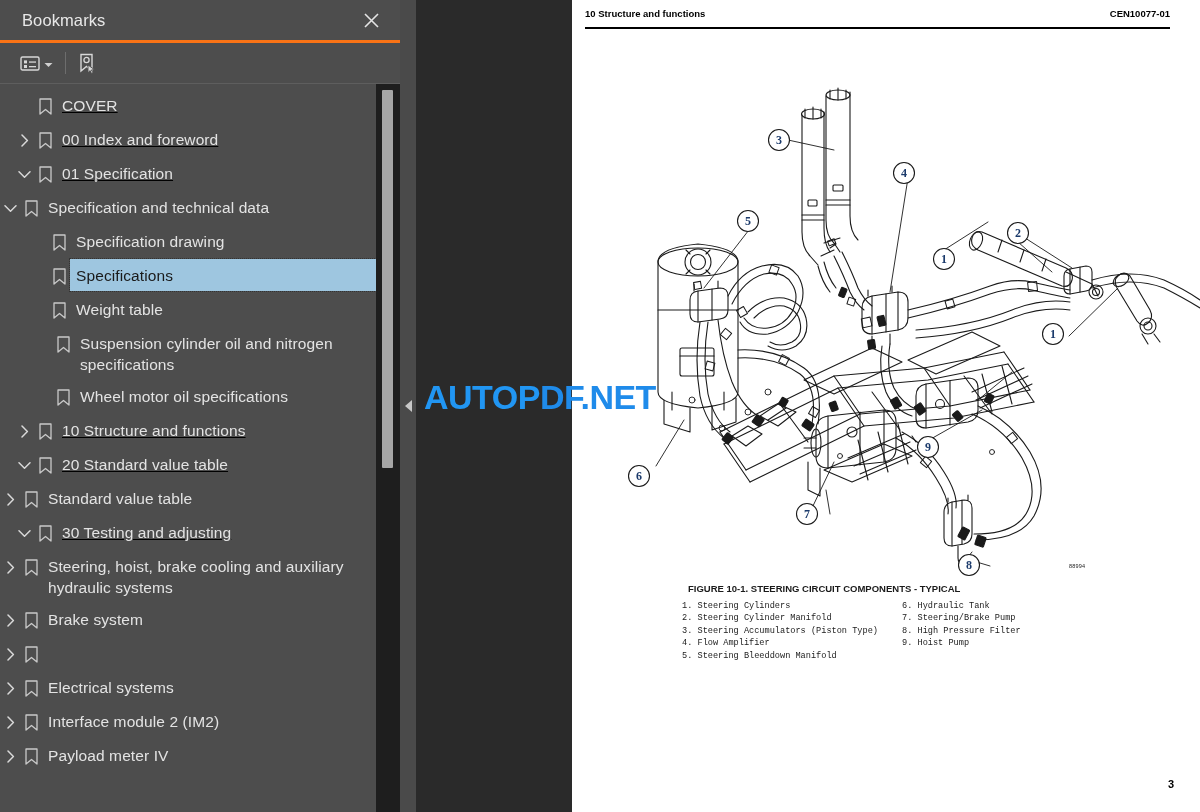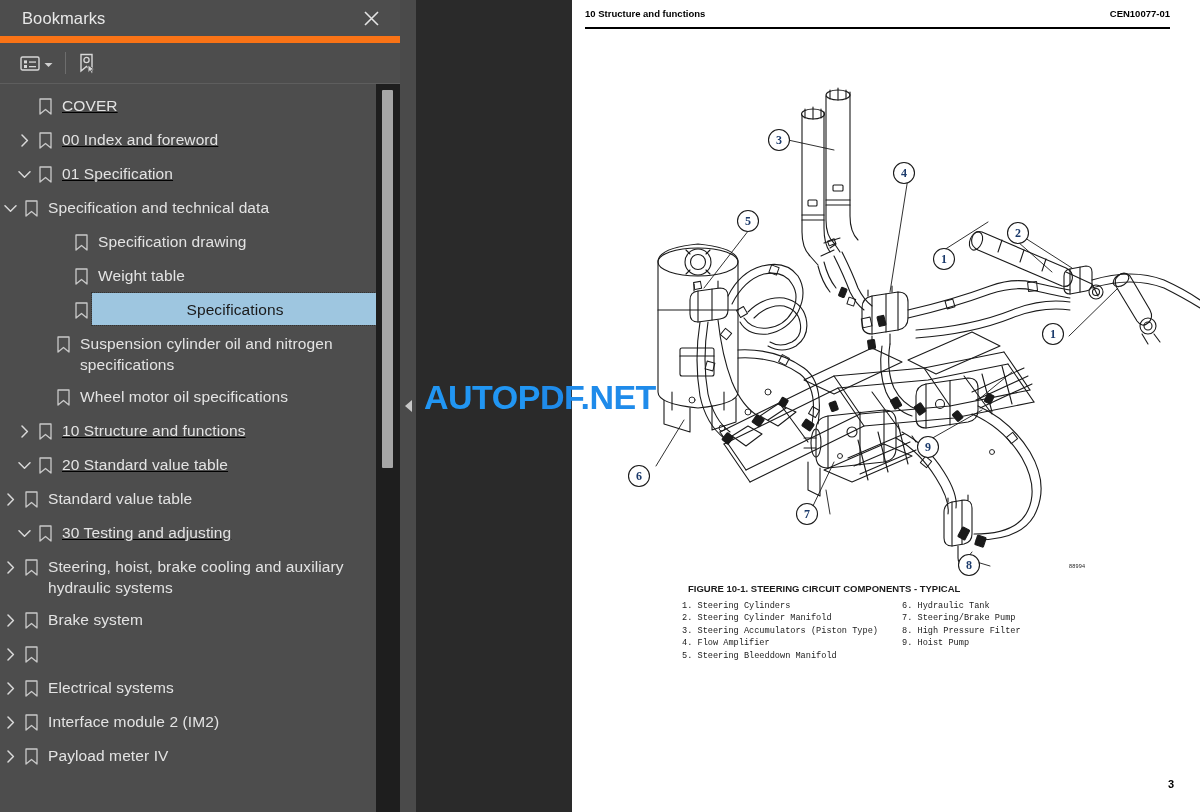--- a/index.html
+++ b/index.html
@@ -17,21 +17,21 @@
     width: 400px; height: 812px;
     background: #4d4d4d;
     display: flex; flex-direction: column;
     position: relative;
     flex: 0 0 400px;
   }
   .panel-header {
     height: 43px; flex: 0 0 43px;
     display: flex; align-items: center;
     padding: 0 16px 0 22px;
-    border-bottom: 7px solid #f97316;
+    border-bottom: 3px solid #f97316;
   }
   .panel-title {
     font-size: 16.5px; color: #e8e8e8; font-weight: 400;
     letter-spacing: .1px; flex: 1;
   }
   .close-btn {
     width: 26px; height: 26px; cursor: pointer;
     display: flex; align-items: center; justify-content: center;
     color: #e4e4e4;
   }
@@ -89,21 +89,21 @@
   .tree-row.selected .bm-label {
     background: #9ec6e0; color: #1a1a1a;
     outline: 1px dotted #333; outline-offset: 0px;
     flex: 1 1 auto;
   }
   .tree-row.selected { }
 
   
   .lvl0 { padding-left: 14px; text-decoration: underline; }
   .lvl1 { }
-  .lvl2 { padding-left: 50px; text-align: center; }
+  .lvl2 { padding-left: 28px; }
   .lvl3 { padding-left: 32px; }
 
   
   .vscroll {
     position: absolute; right: 0; top: 0;
     width: 24px; height: 100%;
     background: #1e1e1e;
   }
   .vthumb {
     position: absolute; left: 6px; top: 6px;
@@ -283,37 +283,37 @@
           </div>
           <div class="tree-row lvl2">
             <span class="twisty empty"></span>
             <span class="bm-icon">
               <svg width="13" height="17" viewBox="0 0 13 17">
                 <path d="M1 1 H12 V16 L6.5 11.4 L1 16 Z" fill="none" stroke="currentColor" stroke-width="1.3" stroke-linejoin="round"></path>
               </svg>
             </span>
             <span class="bm-label">Specification drawing</span>
           </div>
+          <div class="tree-row lvl2 selected">
+            <span class="twisty empty"></span>
+            <span class="bm-icon">
+              <svg width="13" height="17" viewBox="0 0 13 17">
+                <path d="M1 1 H12 V16 L6.5 11.4 L1 16 Z" fill="none" stroke="currentColor" stroke-width="1.3" stroke-linejoin="round"></path>
+              </svg>
+            </span>
+            <span class="bm-label">Specifications</span>
+          </div>
           <div class="tree-row lvl2">
             <span class="twisty empty"></span>
             <span class="bm-icon">
               <svg width="13" height="17" viewBox="0 0 13 17">
                 <path d="M1 1 H12 V16 L6.5 11.4 L1 16 Z" fill="none" stroke="currentColor" stroke-width="1.3" stroke-linejoin="round"></path>
               </svg>
             </span>
             <span class="bm-label">Weight table</span>
-          </div>
-          <div class="tree-row lvl2 selected">
-            <span class="twisty empty"></span>
-            <span class="bm-icon">
-              <svg width="13" height="17" viewBox="0 0 13 17">
-                <path d="M1 1 H12 V16 L6.5 11.4 L1 16 Z" fill="none" stroke="currentColor" stroke-width="1.3" stroke-linejoin="round"></path>
-              </svg>
-            </span>
-            <span class="bm-label">Specifications</span>
           </div>
           <div class="tree-row lvl3">
             <span class="twisty empty"></span>
             <span class="bm-icon">
               <svg width="13" height="17" viewBox="0 0 13 17">
                 <path d="M1 1 H12 V16 L6.5 11.4 L1 16 Z" fill="none" stroke="currentColor" stroke-width="1.3" stroke-linejoin="round"></path>
               </svg>
             </span>
             <span class="bm-label">Suspension cylinder oil and nitrogen specifications</span>
           </div>

